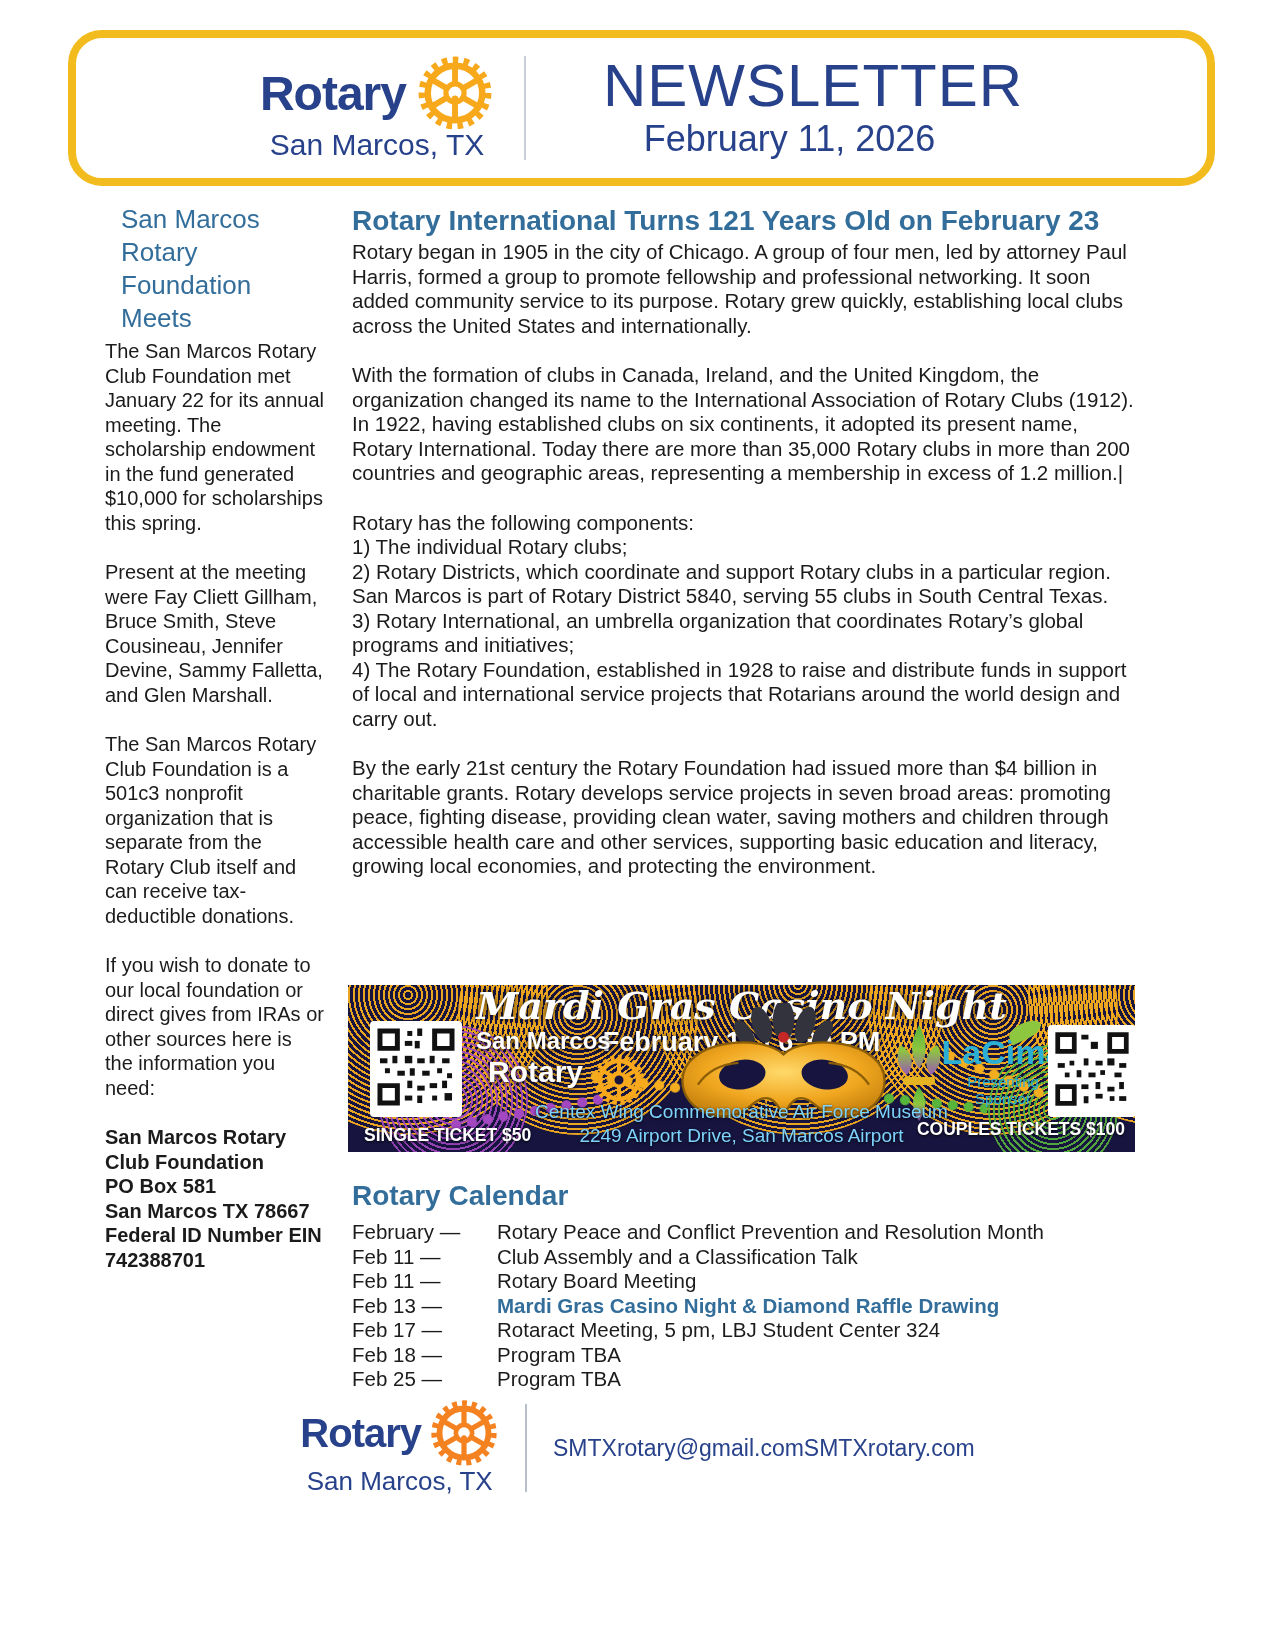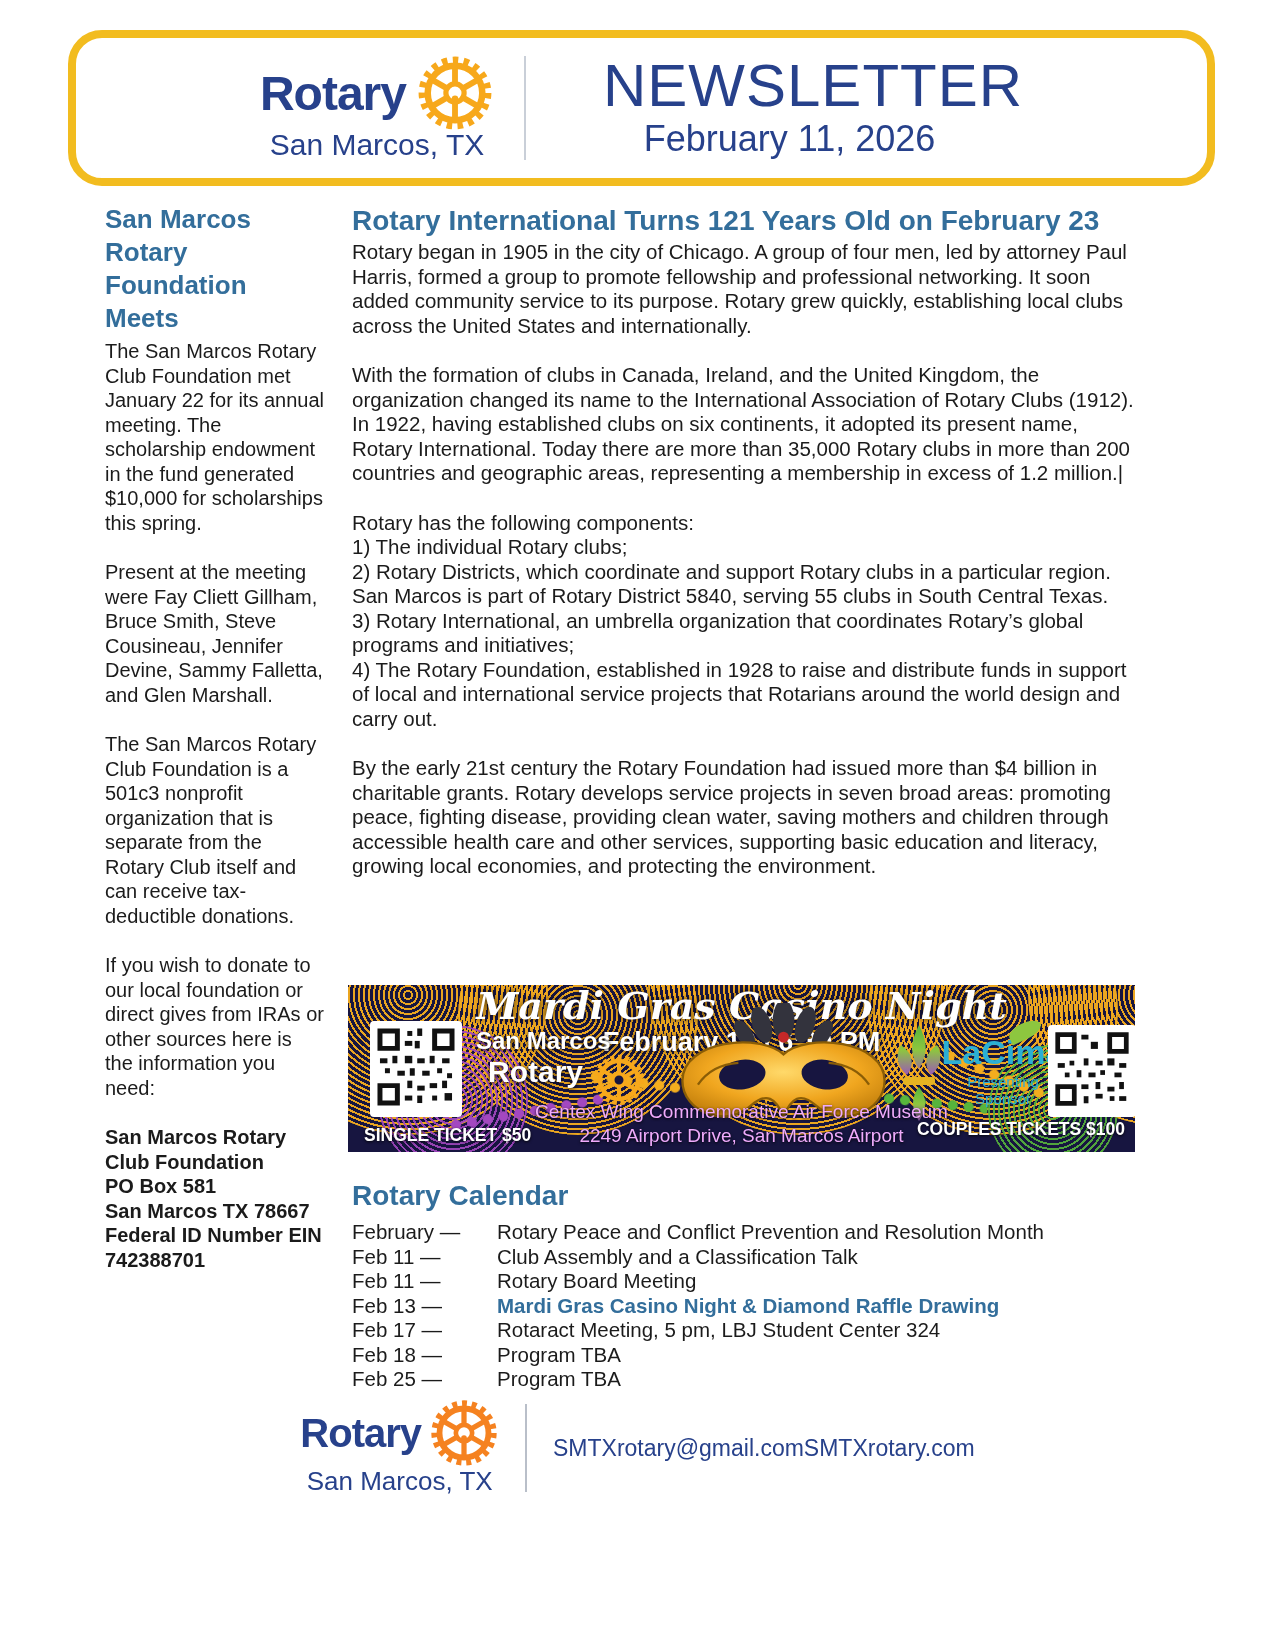--- a/index.html
+++ b/index.html
@@ -17,21 +17,21 @@
   .brand-row{display:flex;align-items:center;gap:10px;}
   .brand-name{font-size:48px;font-weight:bold;color:#27418B;letter-spacing:-1px;}
   .brand-loc{font-size:30px;color:#27418B;margin-top:-4px;}
   .gear{display:block;}
   .mast-divider{width:2px;height:104px;background:#c9cfd8;}
   .mast-right{display:flex;flex-direction:column;align-items:center;}
   .mast-title{font-size:60px;font-weight:normal;color:#27418B;letter-spacing:1px;line-height:1;margin-left:47px;}
   .mast-date{font-size:36px;color:#27418B;margin-top:2px;}
   
   .sidebar{position:absolute;left:105px;top:203px;width:220px;}
-  .sidebar h2{font-size:26px;line-height:1.27;color:#336E9B;margin:0 0 4px 0;font-weight:bold;}
+  .sidebar h2{font-size:26px;line-height:1.27;color:#336E9B;margin:0 0 4px 16px;font-weight:normal;}
   .sidebar p{font-size:20px;line-height:24.5px;margin:0 0 25px 0;}
   .donate-block{font-size:20px;line-height:24.5px;font-weight:bold;margin-top:0;}
   
   .article{position:absolute;left:352px;top:205px;width:786px;}
   .article h1{font-size:28px;color:#336E9B;margin:0 0 3px 0;font-weight:bold;line-height:1.15;}
   .article p{font-size:20.5px;line-height:24.5px;margin:0 0 25px 0;}
   .comp-list{margin:16px 0 25px 0;}
   .comp-list div{font-size:20.5px;line-height:24.5px;}
   
   .banner{
@@ -58,21 +58,21 @@
   }
   .qr{position:absolute;background:#fff;border-radius:4px;padding:5px;}
   .club-tag{position:absolute;color:#fff;text-shadow:0 1px 4px rgba(0,0,0,.9);}
   .club-tag .l1{font-size:24px;font-weight:bold;}
   .club-tag .l2{font-size:30px;font-weight:bold;margin-left:12px;}
   .mask-wrap{position:absolute;left:318px;top:18px;}
   .sponsor{position:absolute;text-align:center;}
   .sponsor .name{font-size:34px;font-weight:bold;color:#2BAFD4;letter-spacing:0;line-height:1;}
   .sponsor .label{font-size:15px;color:#2BAFD4;margin-top:4px;}
   .leaf{position:absolute;width:34px;height:16px;border-radius:50% 50% 50% 0;background:#8DC63F;transform:rotate(-25deg);}
-  .venue{position:absolute;left:0;width:100%;text-align:center;color:#f0abfc;font-size:19px;text-shadow:0 1px 3px rgba(0,0,0,.9);}
+  .venue{position:absolute;left:0;width:100%;text-align:center;color:#7dd3fc;font-size:19px;text-shadow:0 1px 3px rgba(0,0,0,.9);}
   .ticket{position:absolute;color:#fff;font-size:17.5px;font-weight:bold;text-shadow:0 1px 3px rgba(0,0,0,.9);}
   
   .calendar{position:absolute;left:352px;top:1180px;width:800px;}
   .calendar h2{font-size:28px;color:#336E9B;font-weight:bold;margin:0 0 8px 0;}
   .cal-row{display:flex;font-size:20.5px;line-height:24.5px;}
   .cal-date{width:145px;flex:0 0 145px;}
   .cal-desc{flex:1;}
   .cal-row.highlight .cal-desc{color:#336E9B;font-weight:bold;}
   
   .footer{position:absolute;left:0;top:1398px;width:1275px;display:flex;align-items:center;justify-content:center;gap:26px;}

